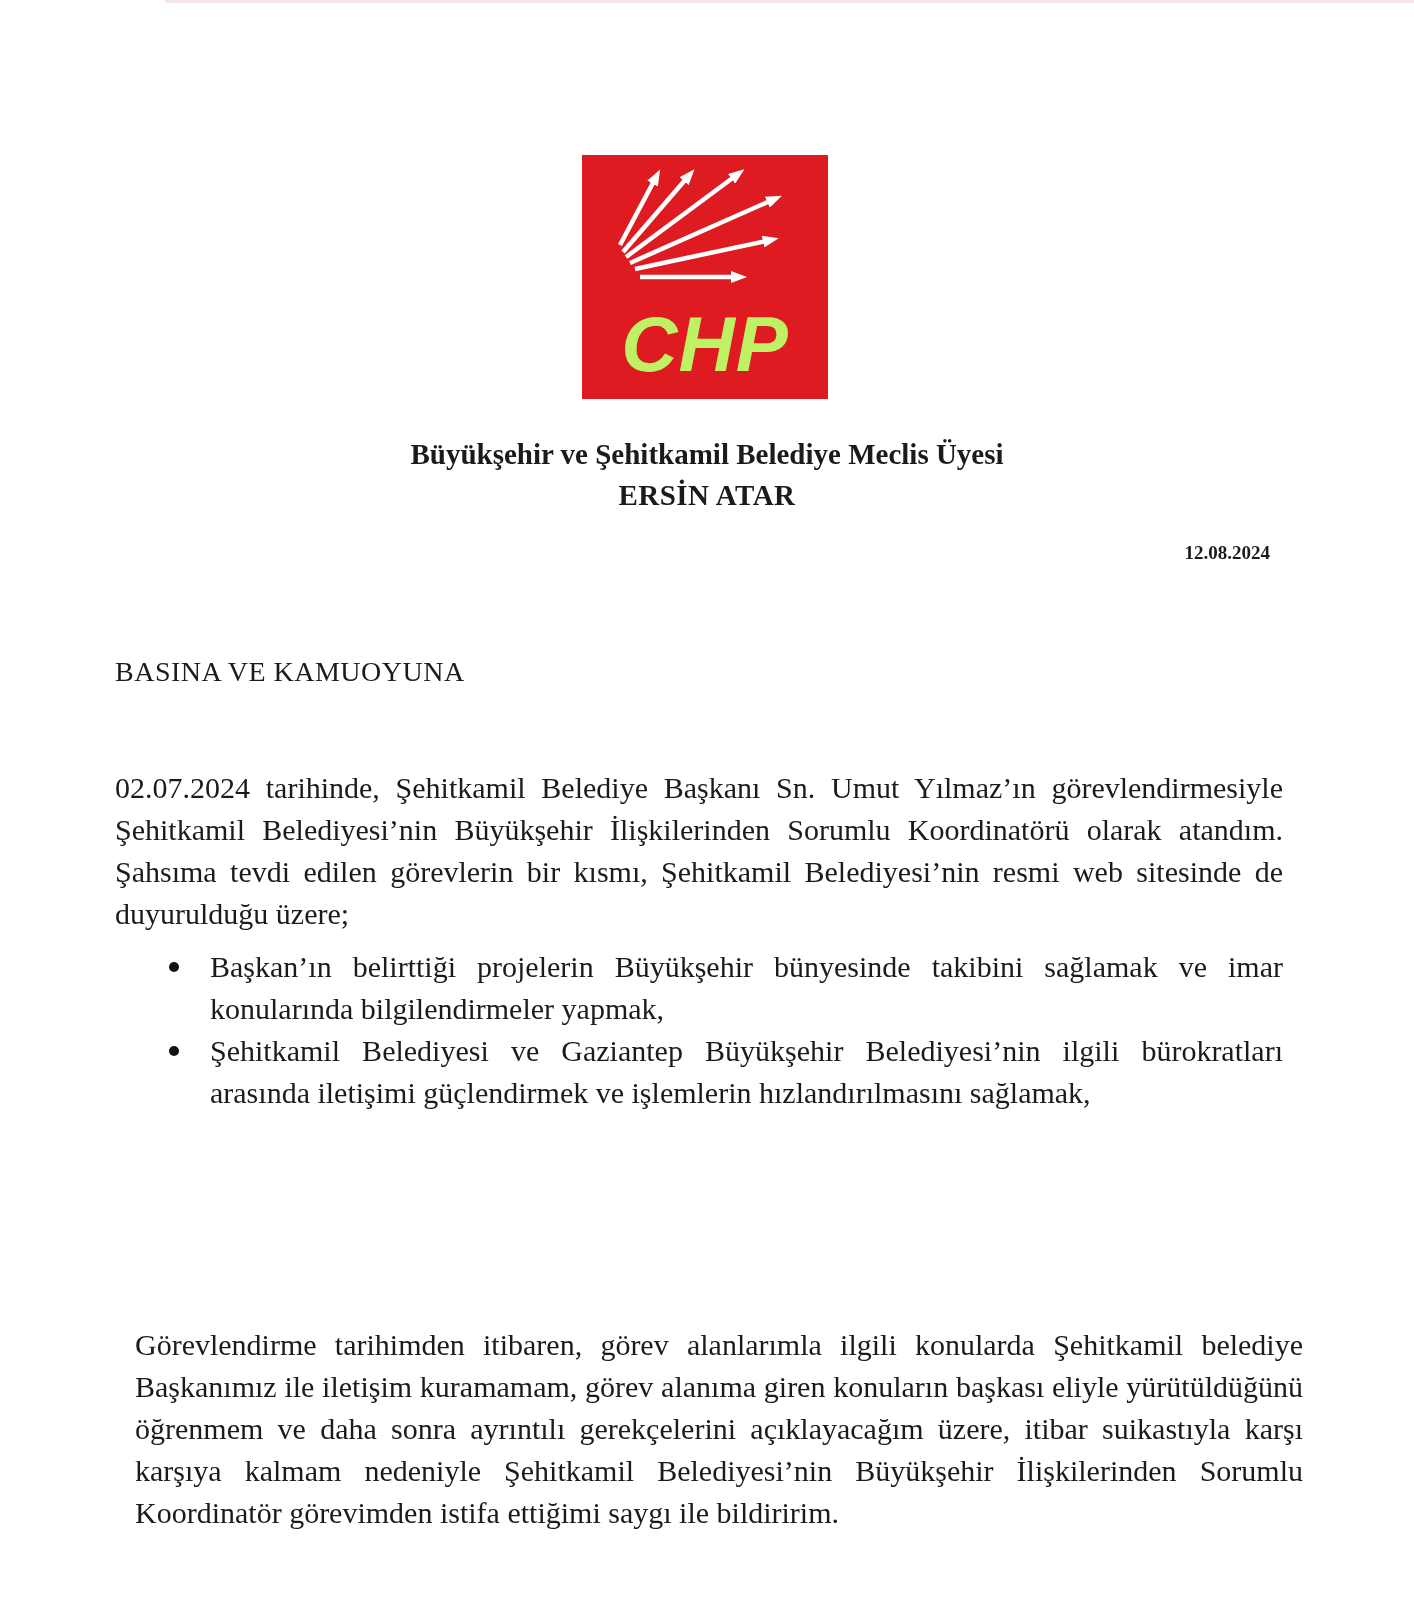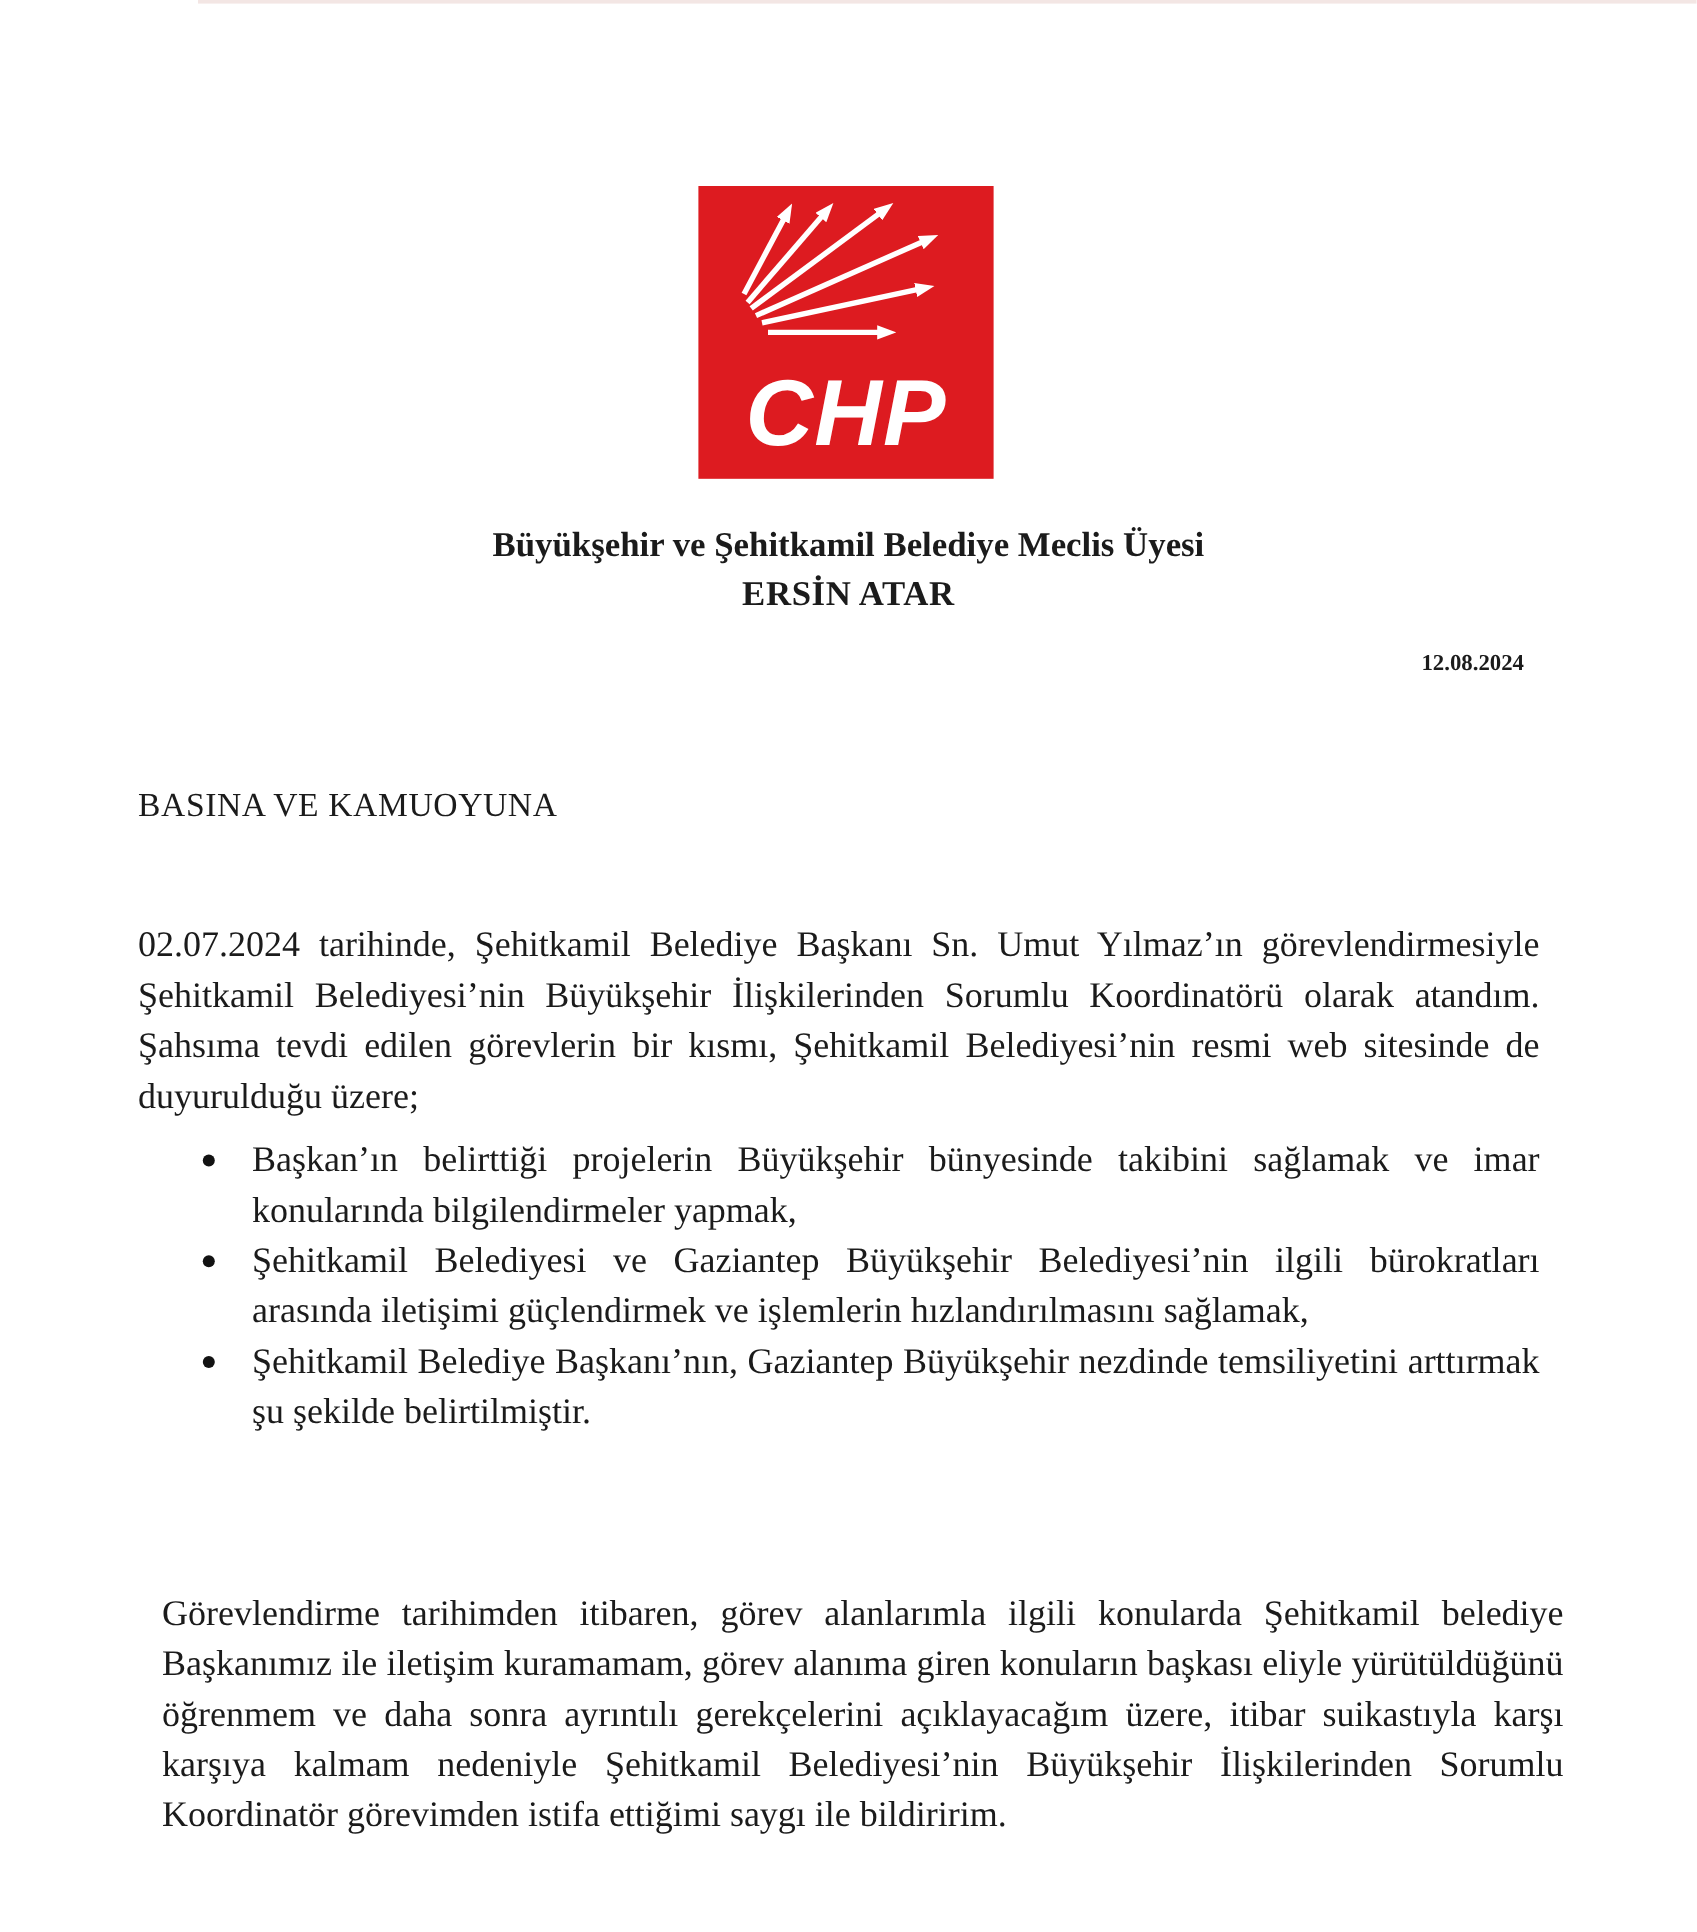--- a/index.html
+++ b/index.html
@@ -28,21 +28,21 @@
   .logo-text {
     position: absolute;
     left: 0; right: 0; bottom: 16px;
     text-align: center;
     font-family: "Liberation Sans", sans-serif;
     font-weight: bold;
     font-style: italic;
     font-size: 78px;
     line-height: 1;
     letter-spacing: 1px;
-    color: #ffffff;
+    color: #bef264;
   }
   
   .role-line {
     position: absolute;
     left: 0; top: 436px; width: 1414px;
     text-align: center;
     font-weight: bold;
     font-size: 29px;
     line-height: 36px;
   }
@@ -139,18 +139,17 @@
 
   <div class="doc-date">12.08.2024</div>
 
   <div class="salutation">BASINA VE KAMUOYUNA</div>
 
   <p class="para intro">02.07.2024 tarihinde, Şehitkamil Belediye Başkanı Sn. Umut Yılmaz’ın görevlendirmesiyle Şehitkamil Belediyesi’nin Büyükşehir İlişkilerinden Sorumlu Koordinatörü olarak atandım. Şahsıma tevdi edilen görevlerin bir kısmı, Şehitkamil Belediyesi’nin resmi web sitesinde de duyurulduğu üzere;</p>
 
   <ul class="bullets">
     <li>Başkan’ın belirttiği projelerin Büyükşehir bünyesinde takibini sağlamak ve imar konularında bilgilendirmeler yapmak,</li>
     <li>Şehitkamil Belediyesi ve Gaziantep Büyükşehir Belediyesi’nin ilgili bürokratları arasında iletişimi güçlendirmek ve işlemlerin hızlandırılmasını sağlamak,</li>
-    <li>Şehitkamil Belediye Başkanı’nın, Gaziantep Büyükşehir nezdinde temsiliyetini arttırmak şu şekilde belirtilmiştir.</li>
   </ul>
 
   <p class="para closing">Görevlendirme tarihimden itibaren, görev alanlarımla ilgili konularda Şehitkamil belediye Başkanımız ile iletişim kuramamam, görev alanıma giren konuların başkası eliyle yürütüldüğünü öğrenmem ve daha sonra ayrıntılı gerekçelerini açıklayacağım üzere, itibar suikastıyla karşı karşıya kalmam nedeniyle Şehitkamil Belediyesi’nin Büyükşehir İlişkilerinden Sorumlu Koordinatör görevimden istifa ettiğimi saygı ile bildiririm.</p>
 
 </div>
 
 </body></html>

